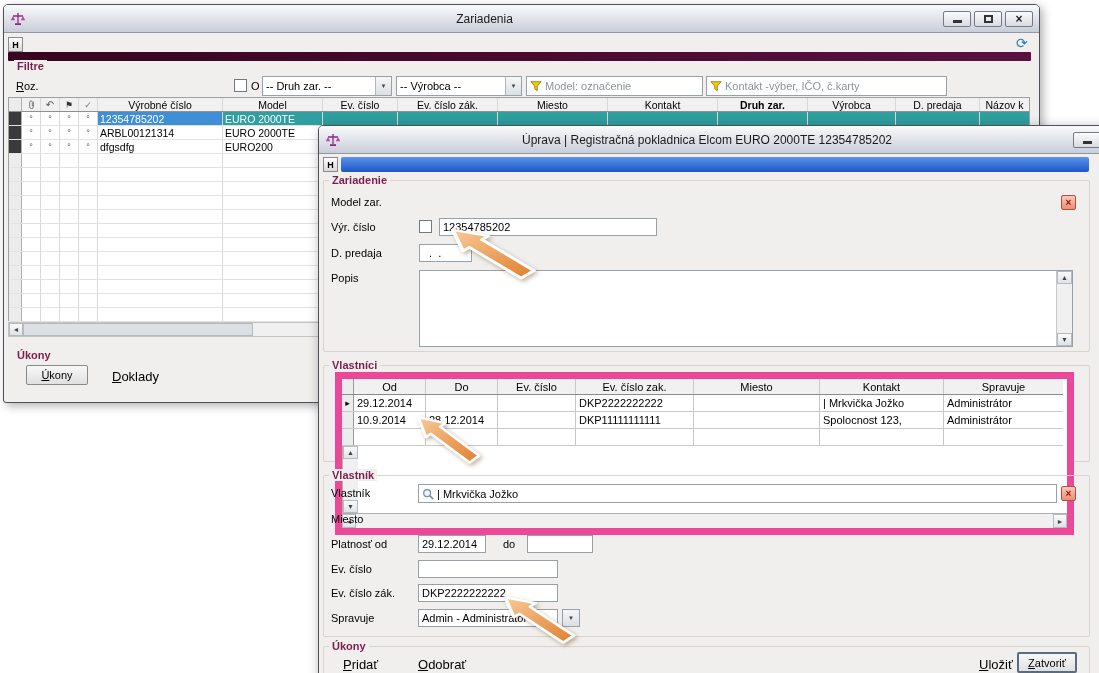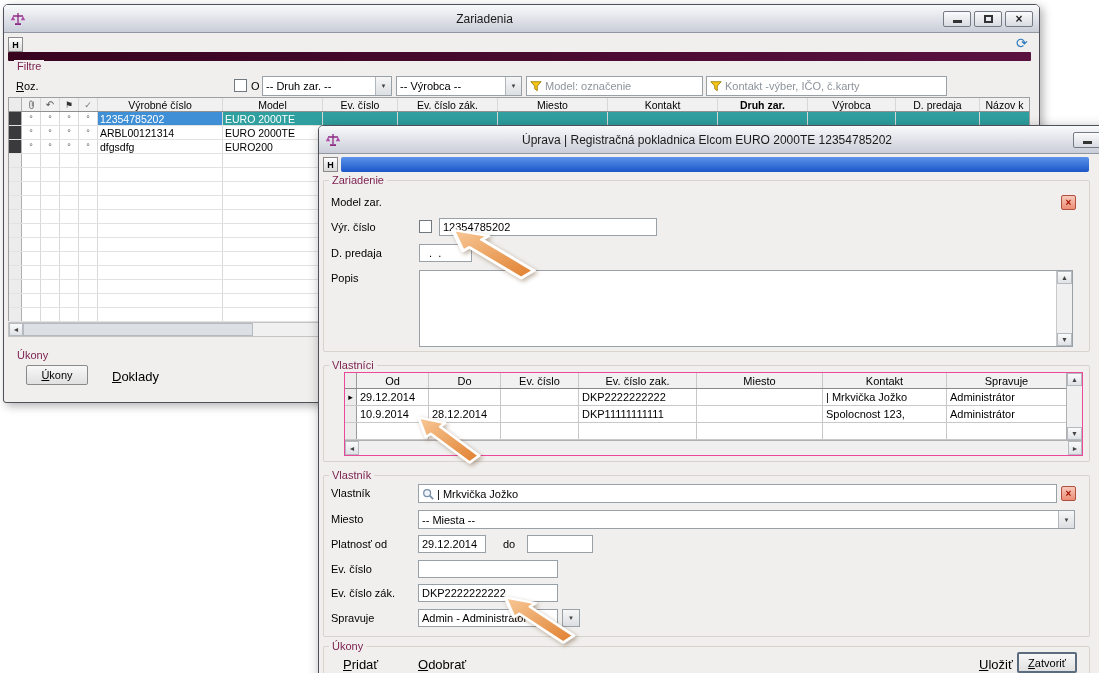--- a/index.html
+++ b/index.html
@@ -19,21 +19,21 @@
   .ic-min { width:9px; height:3px; background:#333; align-self:flex-end; margin-bottom:3px; }
   .ic-max { width:9px; height:8px; border:2px solid #333; }
   .ic-x { font-size:12px; font-weight:bold; line-height:1; }
   .winbody { position:relative; height:calc(100% - 28px); overflow:hidden; }
 
   .hbtn { position:absolute; width:15px; height:15px; border:1px solid #8a8a8a;
     background:linear-gradient(#fff,#d9d9d9); font-size:9px; font-weight:bold; text-align:center; padding:0; }
   .refreshic { position:absolute; font-size:14px; color:#2a7ac0; line-height:1; }
   .maroonbar { position:absolute; height:9px; background:linear-gradient(to right,#38041f,#5a1140); border-radius:1px; }
   .bluebar { position:absolute; height:15px; background:linear-gradient(#5b93ea,#1c56c8); border-radius:2px; }
-  .seclabel { position:absolute; font-size:11px; font-weight:normal; color:#7b1e4e; background:#f0efed; padding:0 3px; z-index:3; }
+  .seclabel { position:absolute; font-size:11px; font-weight:bold; color:#7b1e4e; background:#f0efed; padding:0 3px; z-index:3; }
   .lbl { position:absolute; font-size:11px; color:#000; white-space:nowrap; }
   .ak { display:inline-block;text-align:right; }
   .ak::first-letter { text-decoration:underline; }
 
   .textbox { position:absolute; height:20px; background:#fff; border:1px solid #98a0a8;
     display:flex; align-items:center; gap:3px; padding:0 3px; font-size:11px; white-space:nowrap; overflow:hidden; }
   .ph { color:#8d949c; }
   .checkbox { position:absolute; width:13px; height:13px; background:#fff; border:1px solid #707880; }
   .selectbox { position:absolute; height:20px; background:#fff; border:1px solid #98a0a8;
     display:flex; align-items:center; font-size:11px; padding-left:3px; white-space:nowrap; overflow:hidden; }
@@ -78,21 +78,21 @@
 
   .groupbox { position:absolute; border:1px solid #d8d3cc; border-radius:2px; }
 
   .popis { position:absolute; background:#fff; border:1px solid #98a0a8; display:flex; }
   .popis .content { flex:1 1 auto; font-size:11px; padding:2px 3px; }
   .ta-scroll { width:16px; flex:0 0 auto; display:flex; flex-direction:column; justify-content:space-between;
     background:#f0f0f0; border-left:1px solid #c8c8c8; }
   .ta-scroll .sbbtn { height:13px; width:100%; }
 
   
-  .otable { position:absolute; font-size:11px; background:#fff; border:1px solid #ec4899; display:flex; flex-wrap:wrap;margin-left:9px; }
+  .otable { position:absolute; font-size:11px; background:#fff; border:7px solid #ec4899; display:flex; flex-wrap:wrap; }
   .o-main { width:721px; }
   .o-row { display:flex; height:17px; border-bottom:1px solid #c8c8c8; background:#fff; }
   .o-head { height:16px; background:#f1f1f1; border-bottom:1px solid #8a8a8a; }
   .o-head .oc { justify-content:center; }
   .oc { border-right:1px solid #c8c8c8; padding:0 3px; display:flex; align-items:center; overflow:hidden; white-space:nowrap; }
   .o-sel { flex:0 0 12px; padding:0; justify-content:center; font-size:9px; background:#ececec; border-right:1px solid #9a9a9a; }
   .o-od,.o-do { flex:0 0 72px; }
   .o-ev { flex:0 0 78px; }
   .o-evzak { flex:0 0 118px; }
   .o-miesto { flex:0 0 126px; }
@@ -597,24 +597,20 @@
               <line x1="9" y1="9" x2="13" y2="13" stroke="#7a90a8" stroke-width="2"></line>
             </svg>
         </span>
         <span>| Mrkvička Jožko</span>
       </div>
       <button class="xbtn" style="left:742px;top:332px">
           <span>×</span>
         </button>
 
       <span class="lbl" style="left:12px;top:359px">Miesto</span>
-      <div class="selectbox" style="left:99px;top:356px;width:657px;height:19px">
-        <span>-- Miesta --</span>
-        <span class="ddbtn">▼</span>
-      </div>
 
       <span class="lbl" style="left:12px;top:384px">Platnosť od</span>
       <div class="input" style="left:99px;top:381px;width:68px"><span>29.12.2014</span></div>
       <span class="lbl" style="left:184px;top:384px">do</span>
       <div class="input" style="left:208px;top:381px;width:66px"><span></span></div>
 
       <span class="lbl" style="left:12px;top:409px">Ev. číslo</span>
       <div class="input" style="left:99px;top:406px;width:140px"><span></span></div>
 
       <span class="lbl" style="left:12px;top:433px">Ev. číslo zák.</span>

